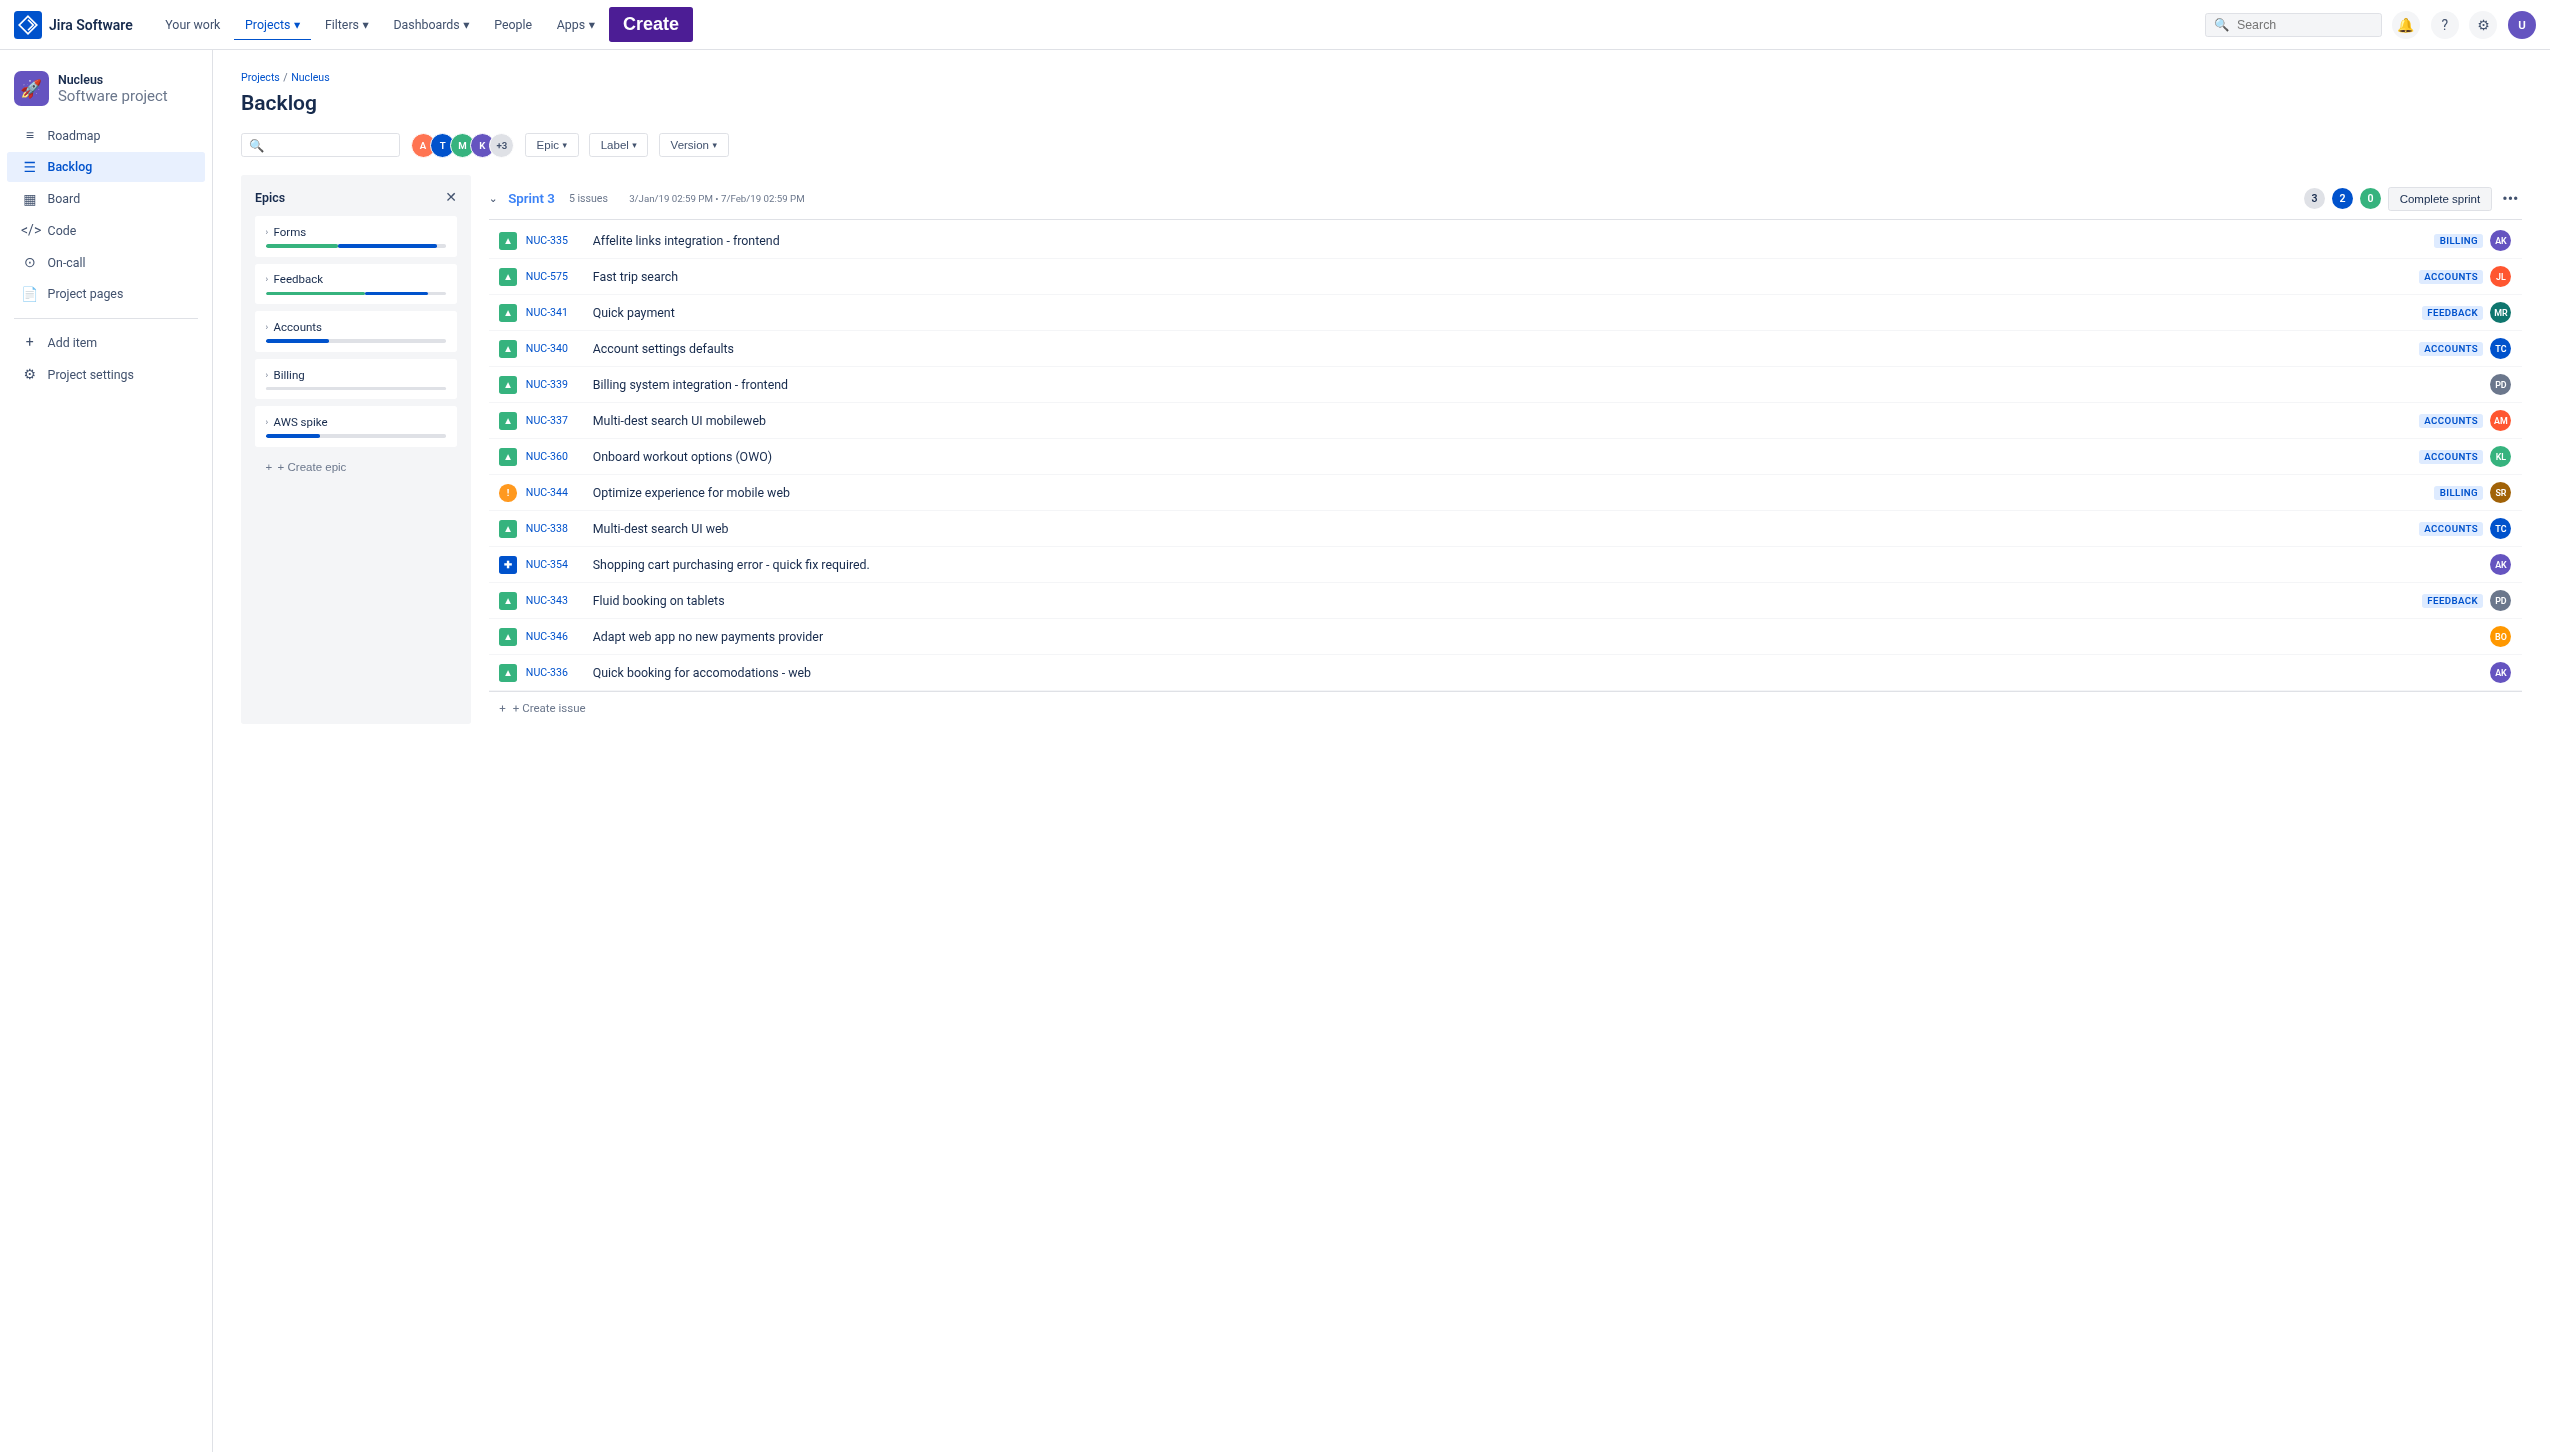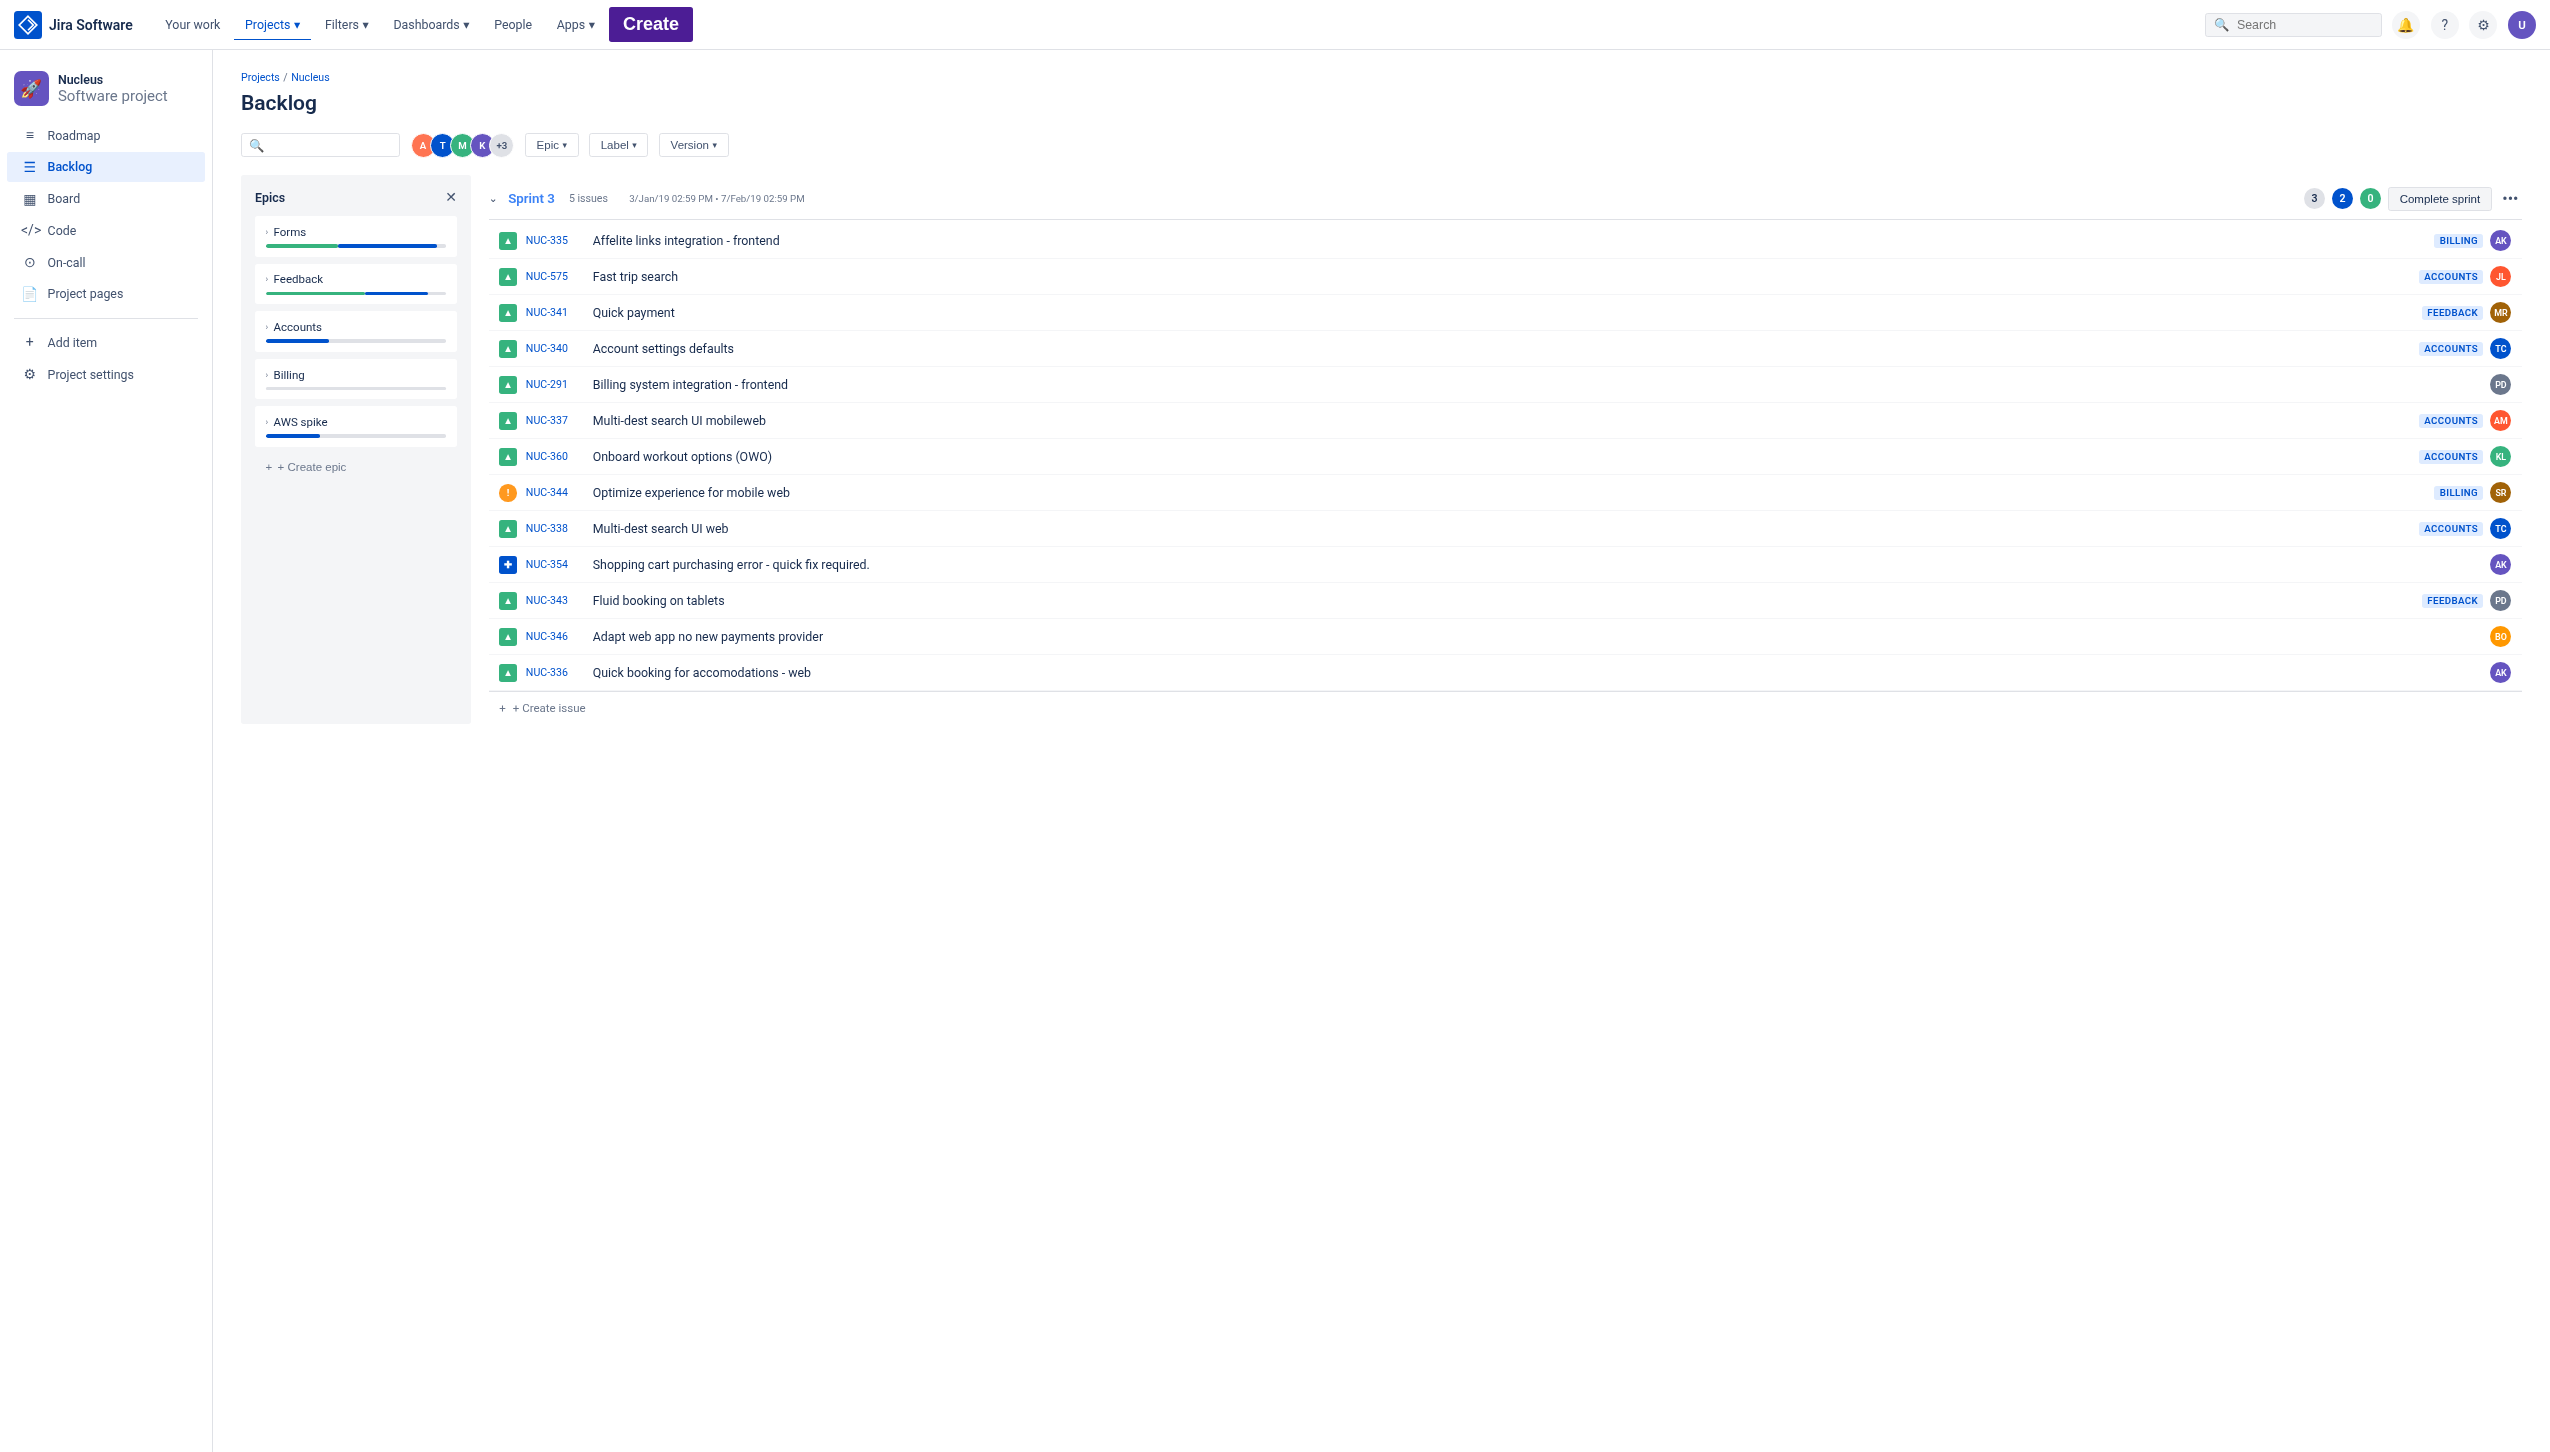--- a/index.html
+++ b/index.html
@@ -555,35 +555,35 @@
         <span class="issue-label label-accounts">ACCOUNTS</span>
         <div class="issue-avatar" style="background:#ff5630;">JL</div>
       </div>
     </div>
             <div class="issue-row">
       <div class="issue-type-icon issue-type-story">▲</div>
       <span class="issue-key">NUC-341</span>
       <span class="issue-name">Quick payment</span>
       <div class="issue-right">
         <span class="issue-label label-feedback">FEEDBACK</span>
-        <div class="issue-avatar" style="background:#a16207;">MR</div>
+        <div class="issue-avatar" style="background:#0f766e;">MR</div>
       </div>
     </div>
             <div class="issue-row">
       <div class="issue-type-icon issue-type-story">▲</div>
       <span class="issue-key">NUC-340</span>
       <span class="issue-name">Account settings defaults</span>
       <div class="issue-right">
         <span class="issue-label label-accounts">ACCOUNTS</span>
         <div class="issue-avatar" style="background:#0052cc;">TC</div>
       </div>
     </div>
             <div class="issue-row">
       <div class="issue-type-icon issue-type-story">▲</div>
-      <span class="issue-key">NUC-291</span>
+      <span class="issue-key">NUC-339</span>
       <span class="issue-name">Billing system integration - frontend</span>
       <div class="issue-right">
 
         <div class="issue-avatar" style="background:#6b778c;">PD</div>
       </div>
     </div>
             <div class="issue-row">
       <div class="issue-type-icon issue-type-story">▲</div>
       <span class="issue-key">NUC-337</span>
       <span class="issue-name">Multi-dest search UI mobileweb</span>

